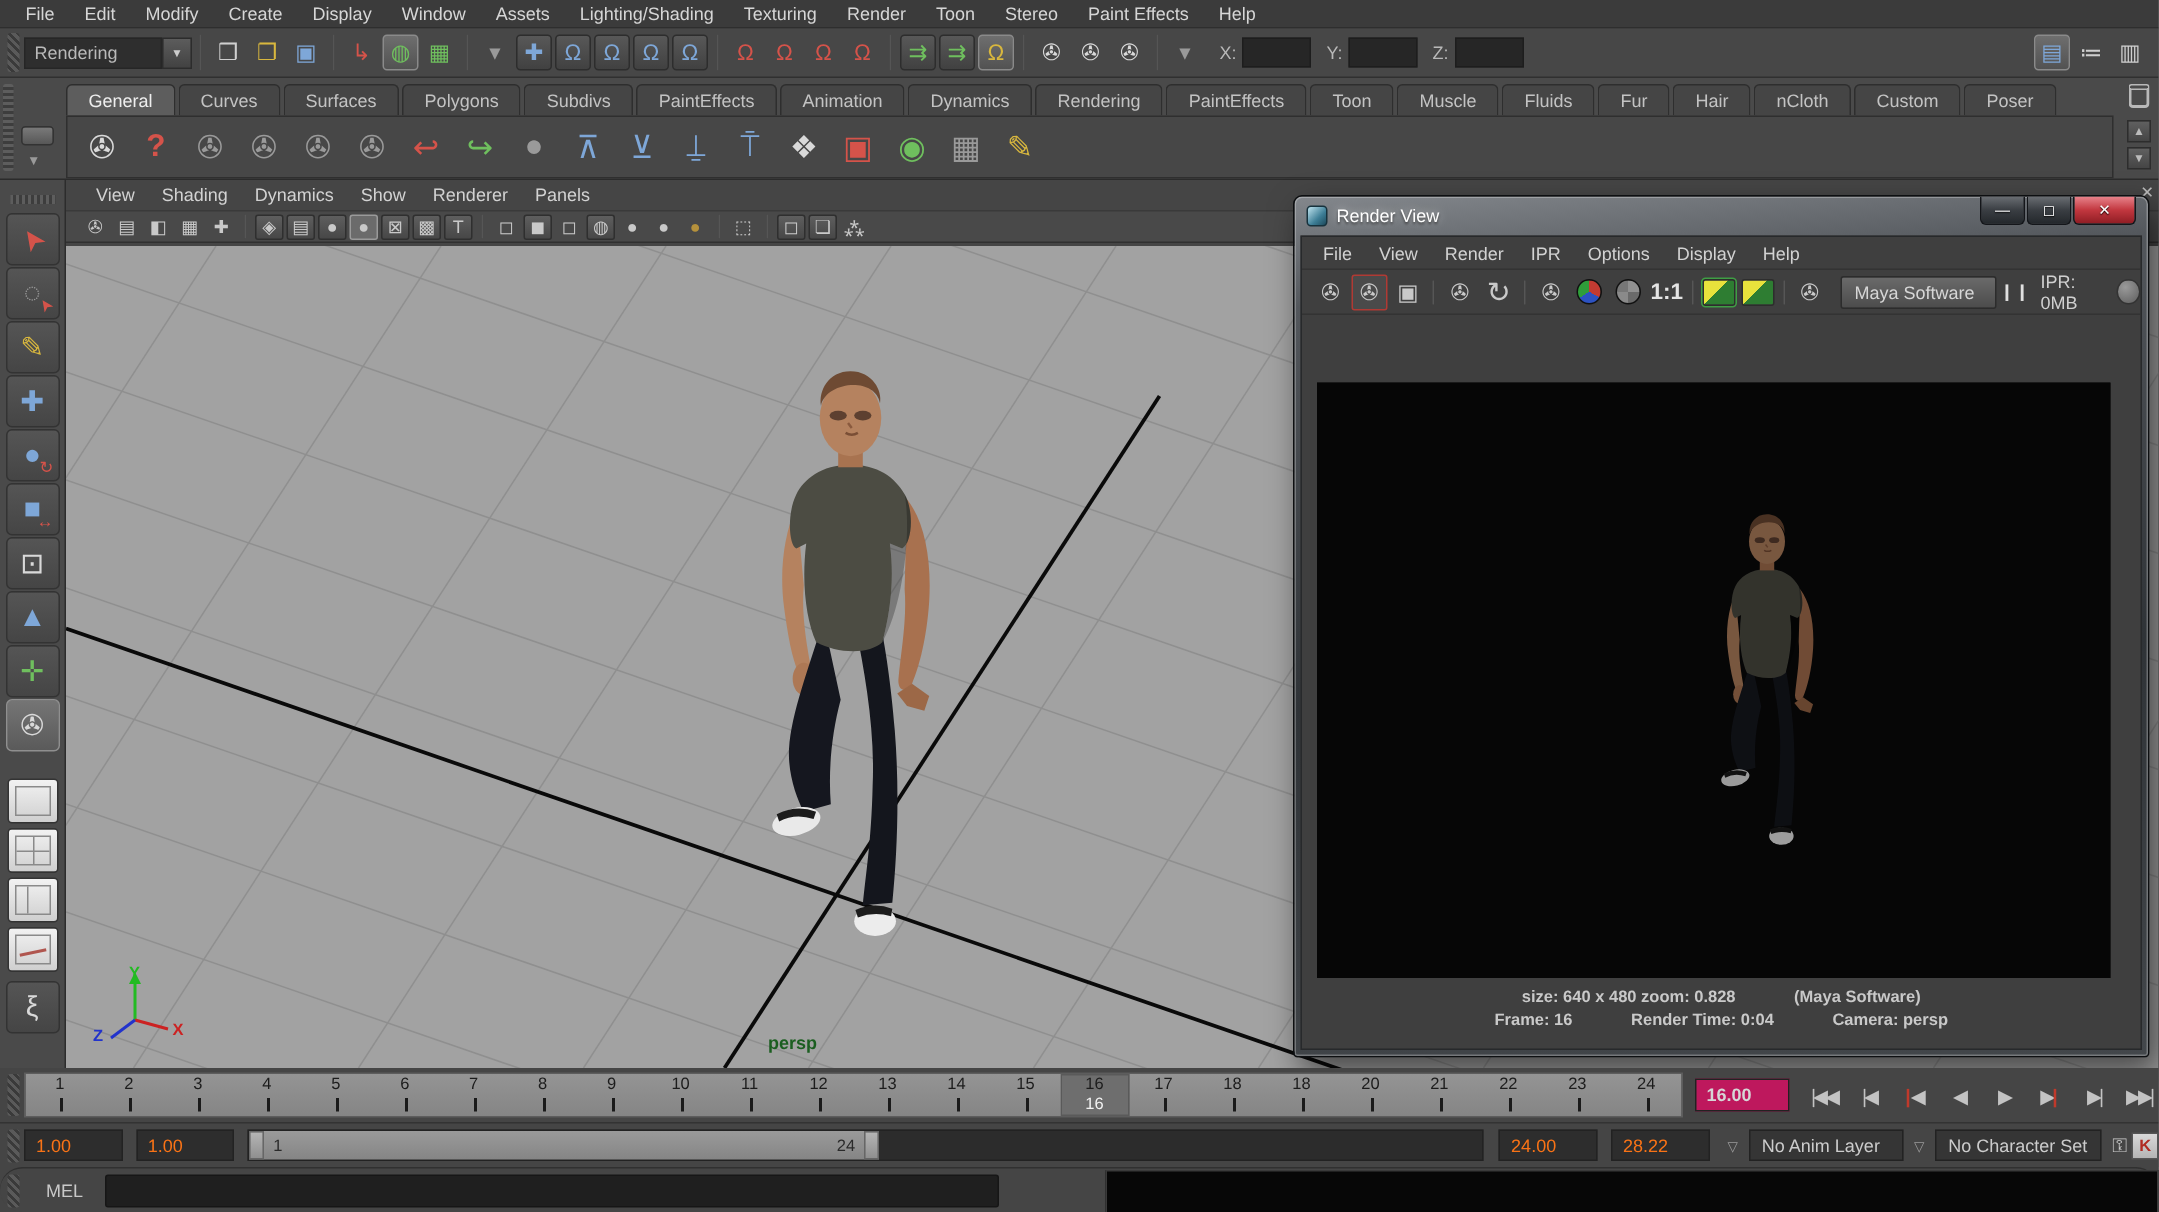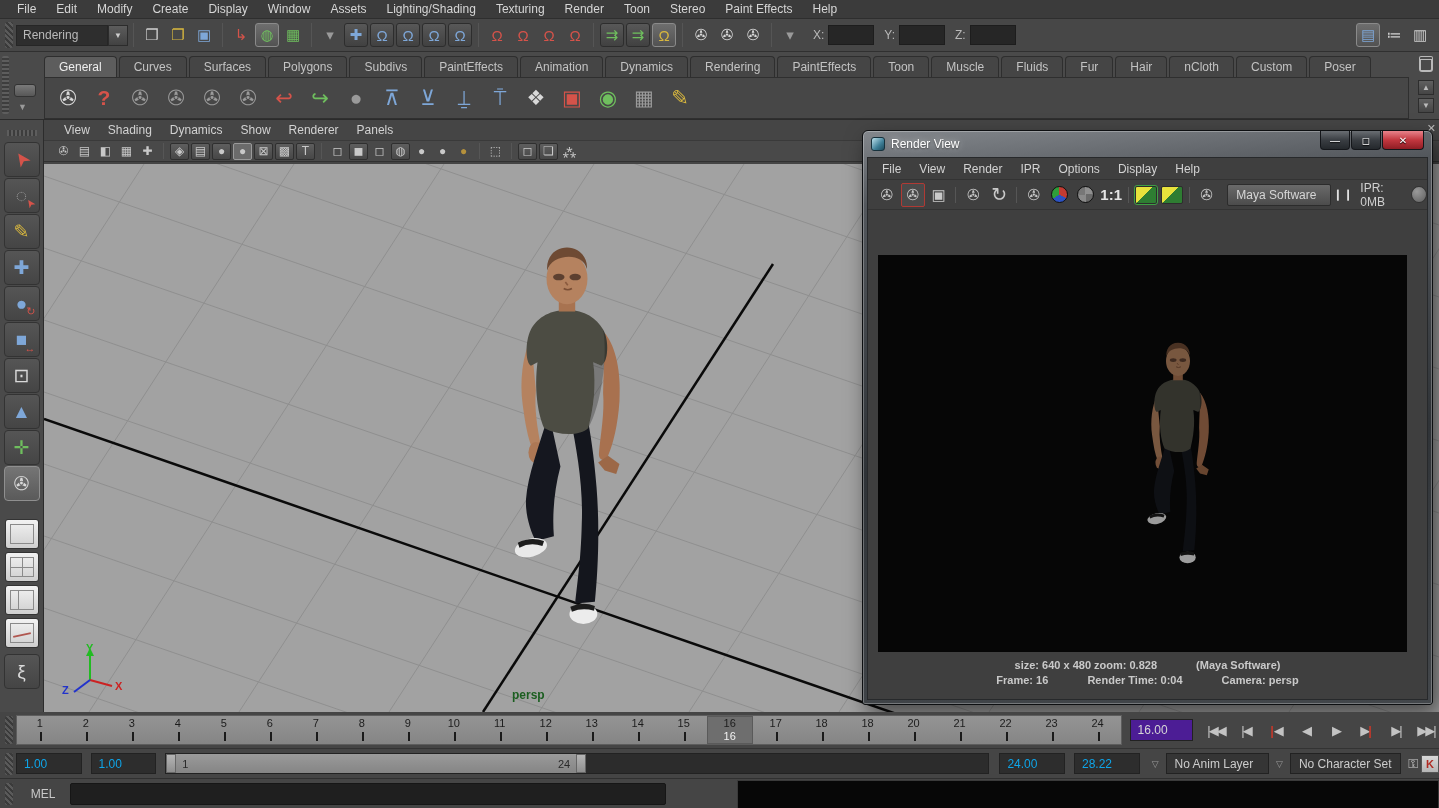--- a/index.html
+++ b/index.html
@@ -81,37 +81,37 @@
   
   #timeline{position:absolute;left:0;top:712px;width:1439px;height:36px;background:#454545;display:flex;align-items:center;padding-left:2px;}
   #ruler{width:1118px;height:30px;background:linear-gradient(#949494,#858585);border:1px solid #5d5d5d;display:flex;}
   .tcell{flex:1;position:relative;color:#1c1c1c;font-size:11px;text-align:center;}
   .tcell::after{content:"";position:absolute;left:50%;bottom:3px;height:9px;border-left:2px solid #1a1a1a;}
   .tcell .tnum{display:block;margin-top:1px;}
   .tcell.current{background:#6e6e6e;box-shadow:inset 0 0 0 1px #5a5a5a;}
   .tcell .tsub{display:none;}
   .tcell.current .tsub{display:block;color:#f2f2f2;font-size:11px;margin-top:1px;}
   .tcell.current::after{display:none;}
-  #curtime{width:64px;height:22px;background:#4c1d95;border:1px solid #222;color:#d6d6d6;display:flex;align-items:center;padding-left:7px;margin:0 10px 0 8px;}
+  #curtime{width:64px;height:22px;background:#be185d;border:1px solid #222;color:#d6d6d6;display:flex;align-items:center;padding-left:7px;margin:0 10px 0 8px;font-weight:bold;}
   #transport{display:flex;align-items:center;gap:4px;}
   .pb{height:24px;min-width:26px;display:flex;align-items:center;justify-content:center;color:#c3c3c3;font-size:13px;letter-spacing:-2px;position:relative;padding:0 3px;}
   .pb .rk{color:#c0392b;font-weight:bold;letter-spacing:0;}
   
   #rangebar{position:absolute;left:0;top:748px;width:1439px;height:30px;background:#454545;display:flex;align-items:center;padding-left:2px;border-top:1px solid #333;}
-  .rfield{height:21px;background:#2d2d2d;border:1px solid #222;color:#0ea5e9;display:flex;align-items:center;padding-left:7px;margin-right:9px;}
+  .rfield{height:21px;background:#2d2d2d;border:1px solid #222;color:#f97316;display:flex;align-items:center;padding-left:7px;margin-right:9px;}
   #range-track{width:830px;height:21px;background:#2c2c2c;border:1px solid #222;position:relative;margin-right:10px;}
   #range-inner{position:absolute;left:0;top:0;height:19px;width:420px;background:linear-gradient(#9a9a9a,#858585);display:flex;align-items:center;justify-content:space-between;color:#2a2a2a;font-size:11px;}
   .rhandle{width:10px;height:19px;background:linear-gradient(#b5b5b5,#8f8f8f);border:1px solid #666;}
   #range-inner .rlabel{padding:0 4px;}
   .combo{height:21px;background:#353535;border:1px solid #222;color:#cccccc;display:flex;align-items:center;padding:0 8px;margin-right:4px;}
   .combo-arrow{color:#9a9a9a;font-size:9px;margin:0 7px 0 3px;}
   .keyic{color:#cfcfcf;font-size:13px;margin:0 3px;}
   .autokey{width:18px;height:18px;background:linear-gradient(#d8d8d8,#b5b5b5);border:1px solid #555;color:#b02a22;font-size:11px;display:flex;align-items:center;justify-content:center;font-weight:bold;}
   
-  #cmdline{position:absolute;left:0;top:778px;width:1439px;height:30px;background:#454545;display:flex;align-items:center;padding-left:2px;border-top:1px solid #303030;}
+  #cmdline{position:absolute;left:0;top:778px;width:1439px;height:30px;background:#454545;display:flex;align-items:center;padding-left:2px;border-top:1px solid #303030;border-radius:15px;}
   #mel-label{width:54px;text-align:center;color:#c9c9c9;}
   #mel-input{width:596px;height:22px;background:#1f1f1f;border:1px solid #161616;border-radius:2px;}
   #cmd-output{position:absolute;left:737px;top:1px;width:702px;height:29px;background:#070707;border:1px solid #3a3a3a;border-bottom:none;}
   #vp-closex{position:absolute;right:3px;top:2px;color:#bdbdbd;font-size:11px;}
 </style>
 </head>
 <body>
 
 <svg width="0" height="0" style="position:absolute">
   <defs>

